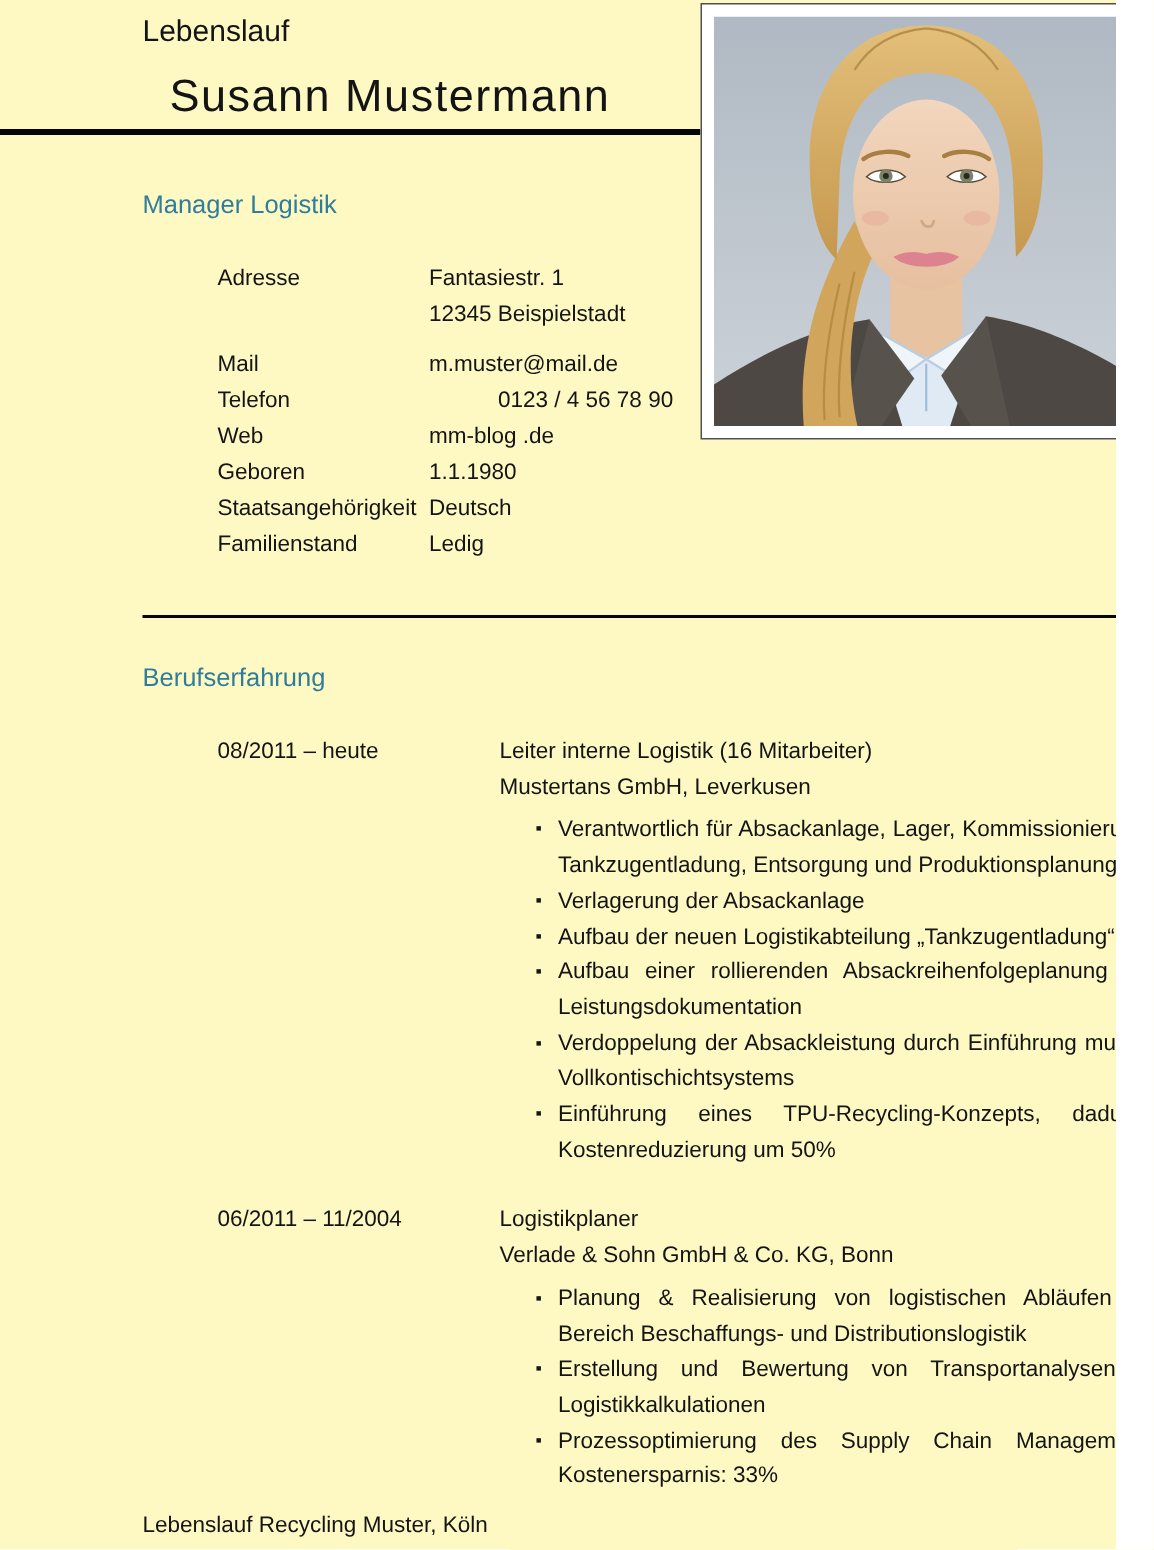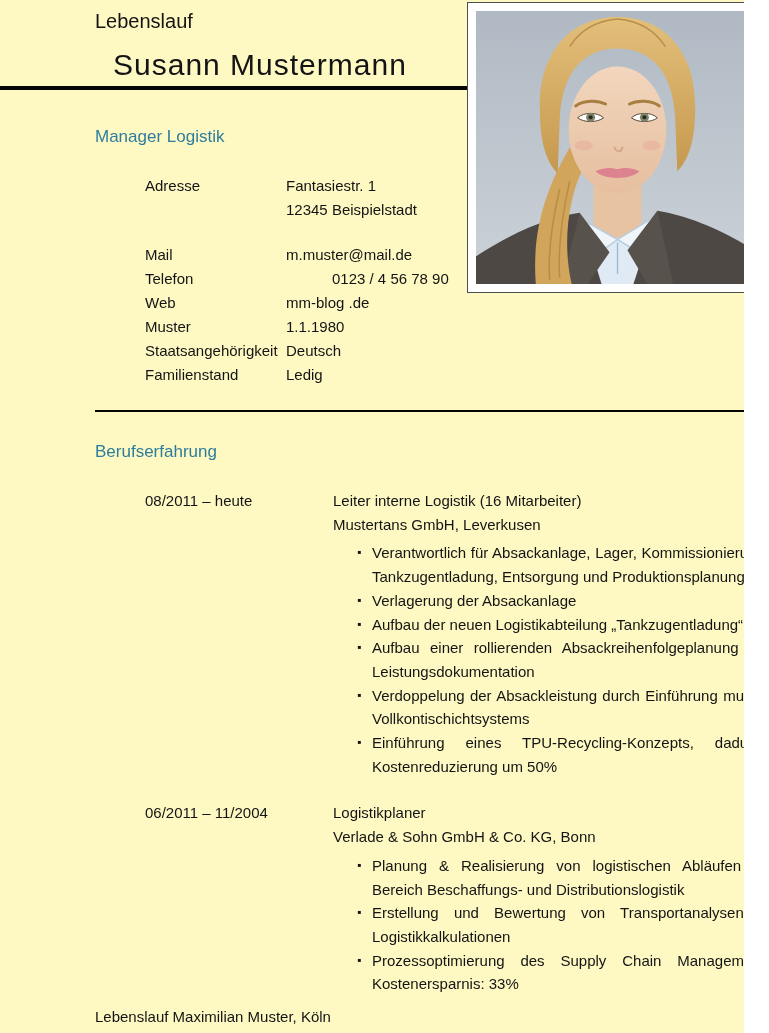--- a/index.html
+++ b/index.html
@@ -6,21 +6,21 @@
   .page{
     position:relative;width:744px;height:1033px;background:#fef9c3;
     font-family:"Liberation Sans", sans-serif;color:#141414;overflow:hidden;
   }
   .doc-label{position:absolute;left:95px;top:8px;font-size:20px;line-height:26px;}
   .person-name{position:absolute;left:113px;top:45px;font-size:30px;line-height:40px;letter-spacing:1px;white-space:nowrap;}
   .name-rule{position:absolute;left:0;top:86px;width:467px;height:4px;background:#050505;}
   .role-heading{position:absolute;left:95px;top:127px;font-size:17px;color:#2e7d9d;}
   .contact{position:absolute;left:145px;top:174px;font-size:15px;line-height:24px;}
   .contact-row{display:flex;}
-  .contact-row.gap-after{margin-bottom:21px;}
+  .contact-row.gap-after{margin-bottom:9px;}
   .contact-label{width:141px;flex:none;}
   .contact-value.indent{padding-left:46px;}
   .divider{position:absolute;left:95px;top:410px;width:665px;height:2px;background:#050505;}
   .section-heading{position:absolute;left:95px;top:442px;font-size:17px;color:#2e7d9d;}
   .jobs{position:absolute;left:145px;top:489px;width:624px;font-size:15px;line-height:23.7px;}
   .job{display:grid;grid-template-columns:188px 436px;}
   .job + .job{margin-top:23px;}
   .job-period{grid-column:1;}
   .job-main{grid-column:2;}
   .job-bullets{margin:5px 0 0 0;padding:0;list-style:none;text-align:justify;}
@@ -116,21 +116,21 @@
     </div>
     <div class="contact-row">
       <div class="contact-label">Telefon</div>
       <div class="contact-value indent">0123 / 4 56 78 90</div>
     </div>
     <div class="contact-row">
       <div class="contact-label">Web</div>
       <div class="contact-value">mm-blog .de</div>
     </div>
     <div class="contact-row">
-      <div class="contact-label">Muster</div>
+      <div class="contact-label">Geboren</div>
       <div class="contact-value">1.1.1980</div>
     </div>
     <div class="contact-row">
       <div class="contact-label">Staatsangehörigkeit</div>
       <div class="contact-value">Deutsch</div>
     </div>
     <div class="contact-row">
       <div class="contact-label">Familienstand</div>
       <div class="contact-value">Ledig</div>
     </div>
@@ -165,15 +165,15 @@
         <ul class="job-bullets">
           <li>Planung &amp; Realisierung von logistischen Abläufen im Bereich Beschaffungs- und Distributionslogistik</li>
           <li>Erstellung und Bewertung von Transportanalysen &amp; Logistikkalkulationen</li>
           <li>Prozessoptimierung des Supply Chain Management, Kostenersparnis: 33%</li>
         </ul>
       </div>
     </div>
 
   </div>
 
-  <div class="footer">Lebenslauf Maximilian Muster, Köln</div>
+  <div class="footer">Lebenslauf Recycling Muster, Köln</div>
 
 </div>
 
 </body></html>

